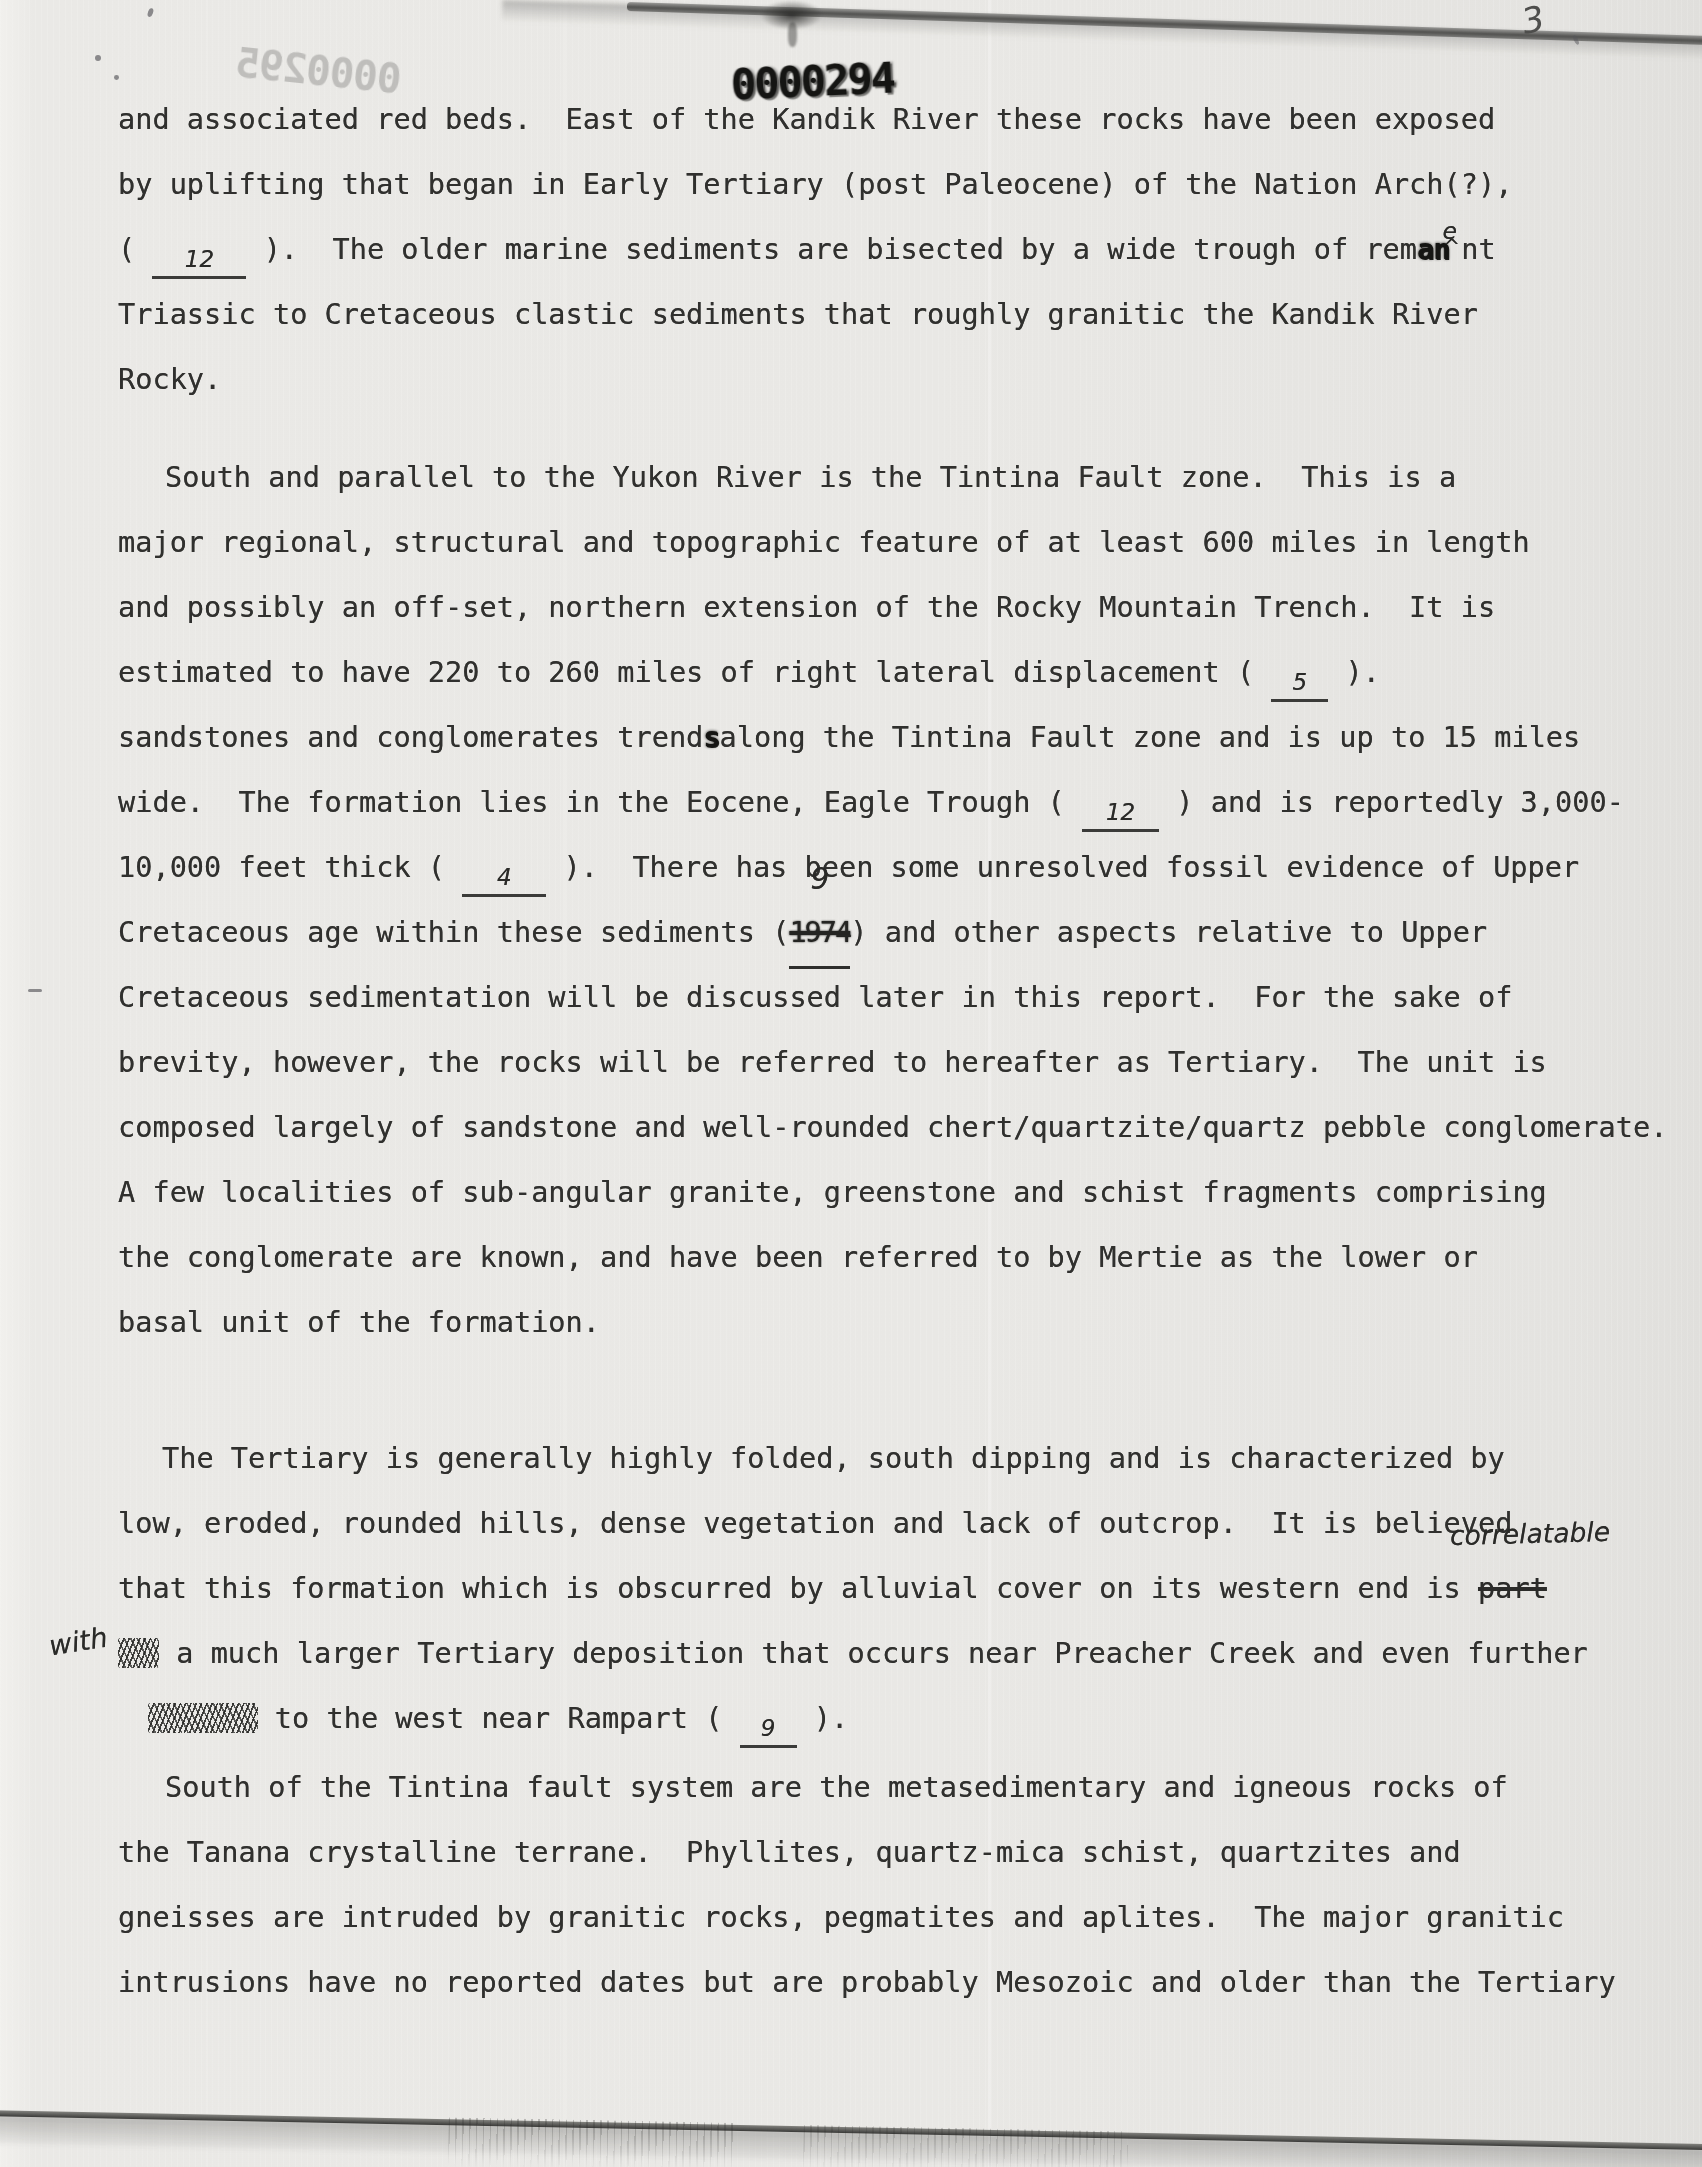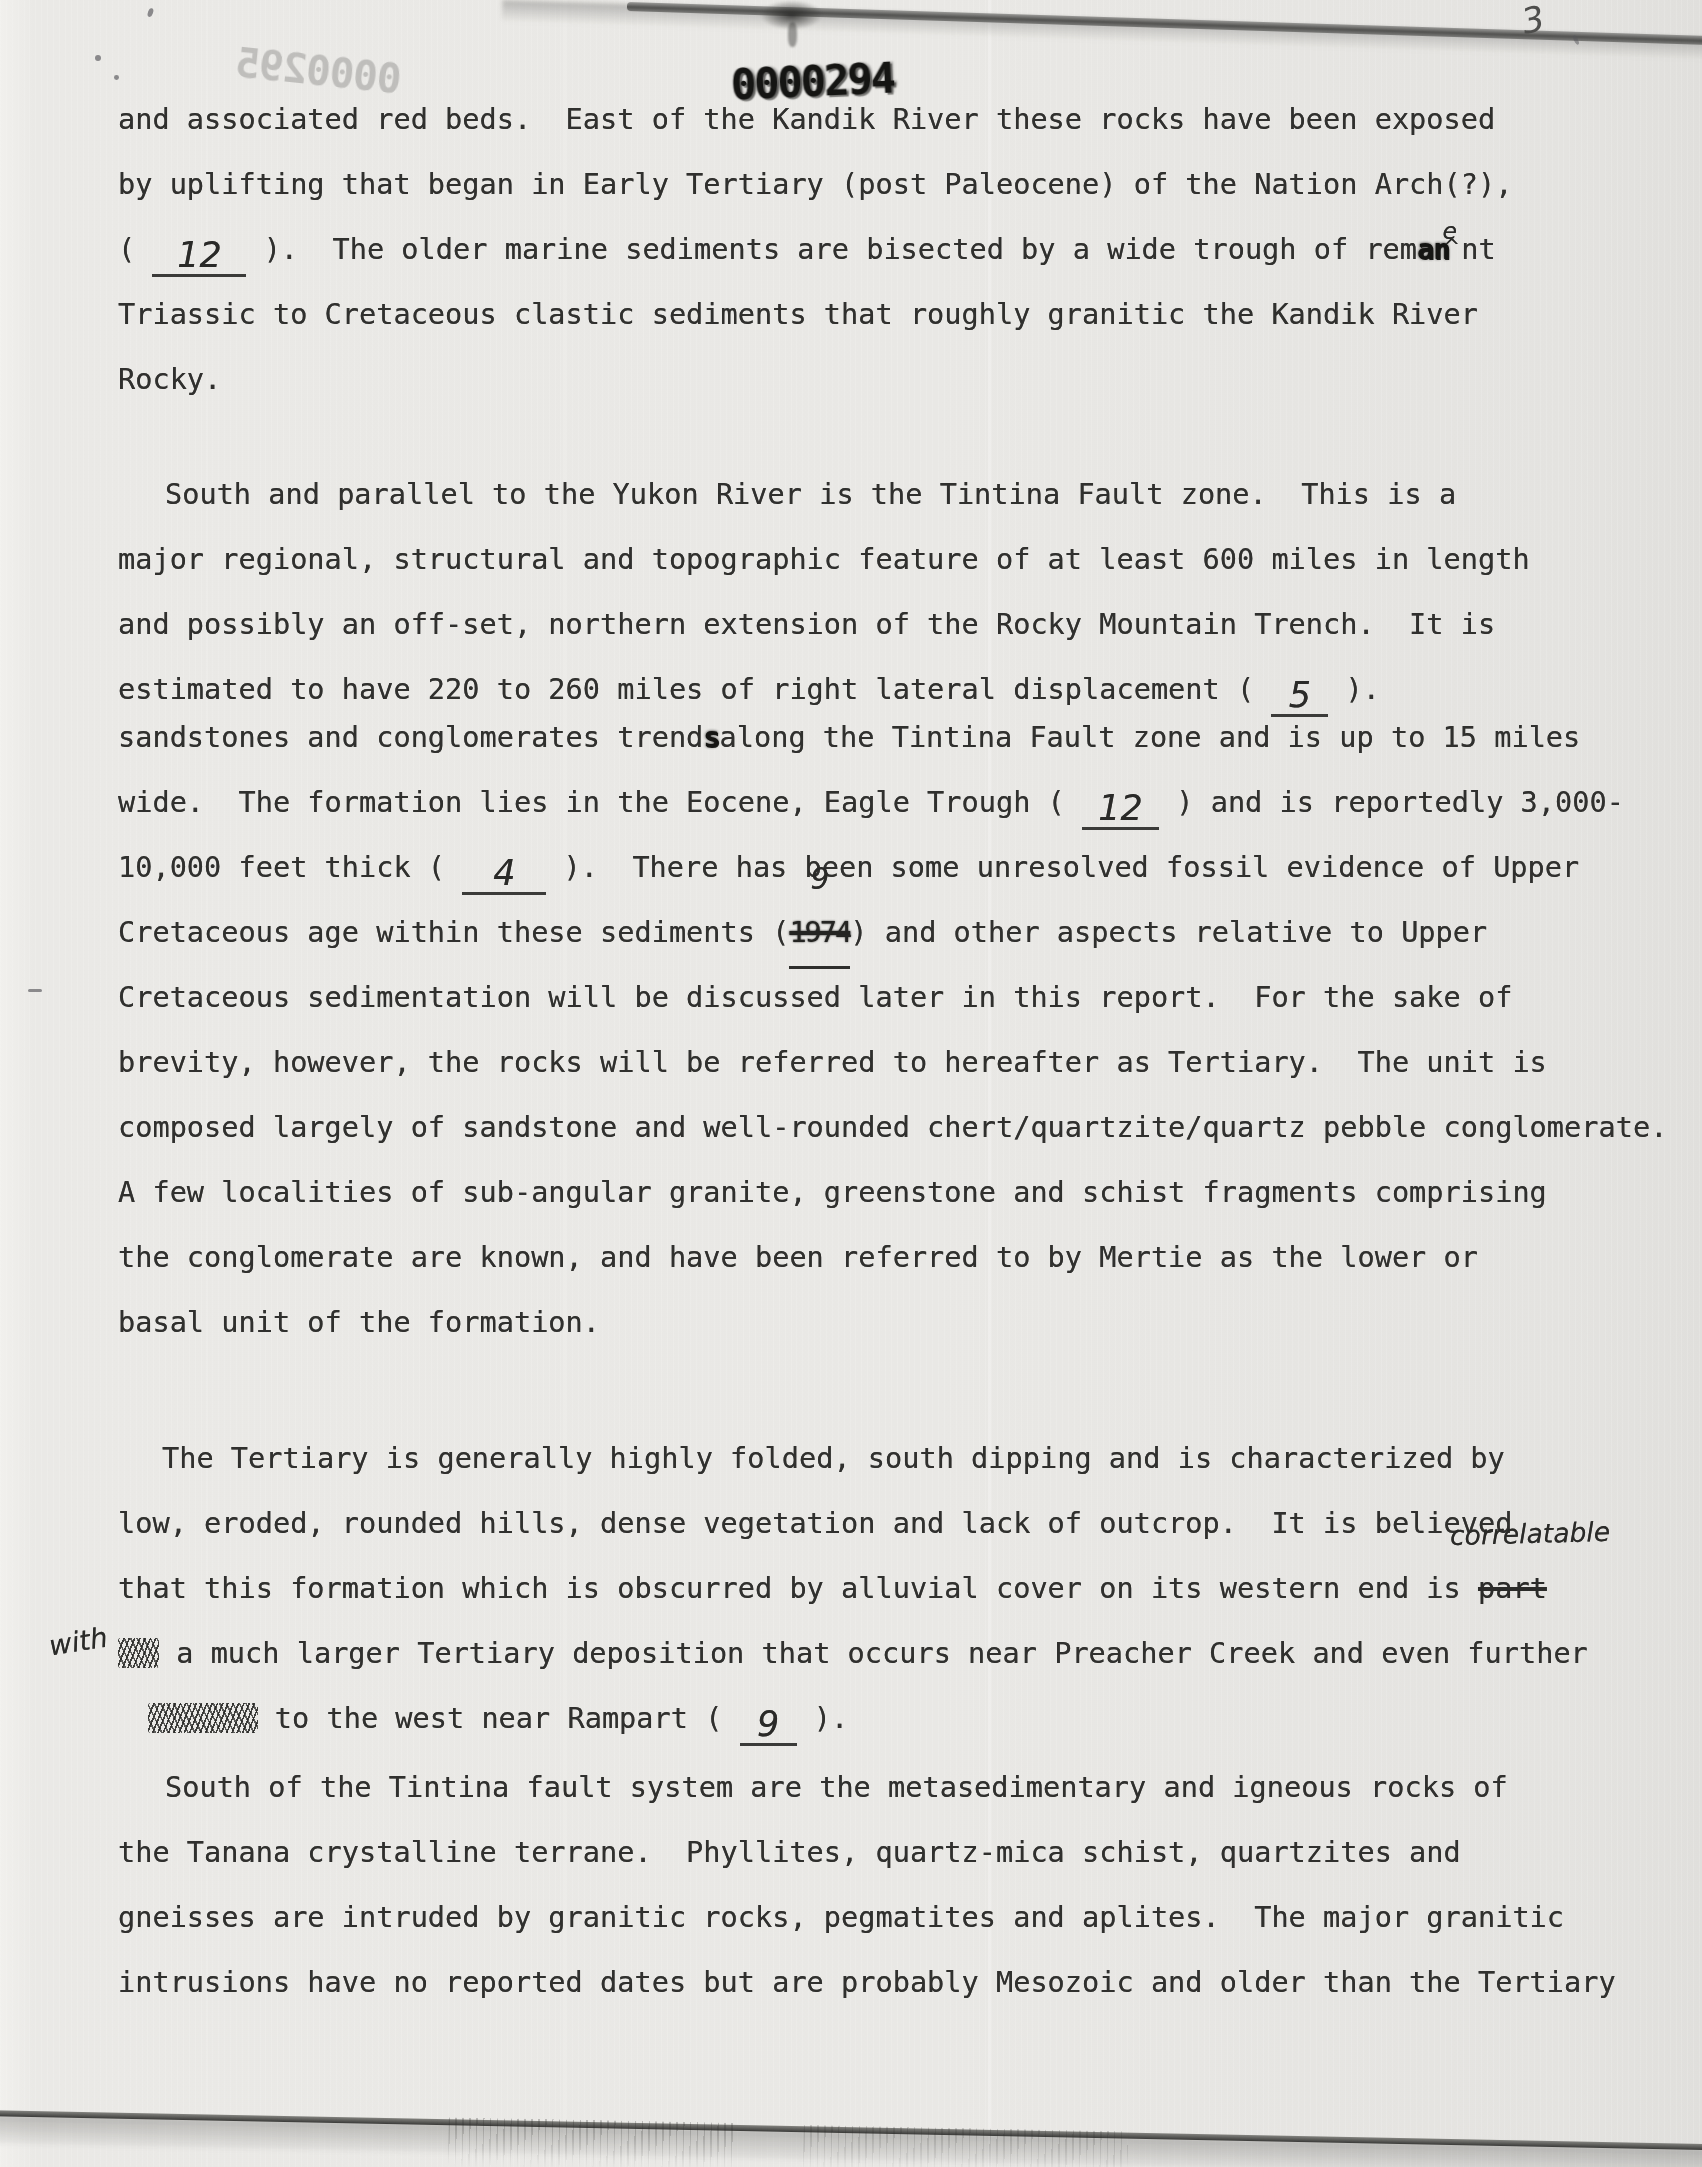--- a/index.html
+++ b/index.html
@@ -13,21 +13,21 @@
   .crease{position:absolute;top:0;bottom:0;width:3px;background:rgba(255,255,255,.55);}
   
   .doc{position:absolute;left:0;top:0;width:100%;height:100%;color:#30302e;}
   .para{position:absolute;left:118px;right:0;}
   .line{white-space:pre;height:65px;line-height:65px;font-size:28.6px;position:relative;
         text-shadow:0 0 0.6px rgba(45,45,43,.75);}
   .seg-blot{font-weight:700;color:#151513;text-shadow:0 0 3px #1c1c1a,1px 1px 0 #1c1c1a;letter-spacing:-1px;}
   .hand{font-family:"DejaVu Sans",sans-serif;font-style:italic;color:#2a2a28;}
   .seg-blank{display:inline-block;border-bottom:3px solid #3b3b39;text-align:center;
              vertical-align:-6.9px;height:39px;line-height:39px;}
-  .seg-blank .blank-val{font-size:35px;position:relative;top:1px;}
+  .seg-blank .blank-val{font-size:23px;position:relative;top:1px;}
   .seg-ins{display:inline-block;width:11.8px;position:relative;vertical-align:baseline;}
   .seg-ins .ch{position:absolute;top:-39px;left:-6.9px;font-size:23.6px;line-height:23.6px;}
   .seg-ins .caret{position:absolute;top:-21.7px;left:-5.9px;font-size:19.7px;line-height:19.7px;
                   font-family:"DejaVu Sans",sans-serif;color:#2a2a28;}
   .seg-struckover{display:inline-block;position:relative;border-bottom:3px solid #2e2e2c;padding-bottom:1px;}
   .seg-struckover .struck{text-decoration:line-through;text-decoration-thickness:3.9px;
       color:#242422;text-shadow:0 0 2px #2a2a28;letter-spacing:-2px;}
   .seg-struckover .over{position:absolute;top:-35px;left:50%;transform:translateX(-50%);
       font-size:29.6px;line-height:29.6px;}
   .seg-strucknote{position:relative;display:inline-block;}
@@ -95,21 +95,21 @@
   <div class="page-num hand">3</div>
 
   <div class="doc">
       <div class="para" style="top: 87px;">
         <div class="line"><span class="seg-t">and associated red beds.  East of the Kandik River these rocks have been exposed</span></div>
         <div class="line"><span class="seg-t">by uplifting that began in Early Tertiary (post Paleocene) of the Nation Arch(?),</span></div>
         <div class="line"><span class="seg-t">( </span><span class="seg-blank" style="width: 94px;"><span class="hand blank-val">12</span></span><span class="seg-t"> ).  The older marine sediments are bisected by a wide trough of rem</span><span class="seg-blot">an</span><span class="seg-ins"><span class="hand ch">e</span><span class="caret">^</span></span><span class="seg-t">nt</span></div>
         <div class="line"><span class="seg-t">Triassic to Cretaceous clastic sediments that roughly granitic the Kandik River</span></div>
         <div class="line"><span class="seg-t">Rocky.</span></div>
       </div>
-      <div class="para" style="top: 462px;">
+      <div class="para" style="top: 445px;">
         <div class="line" style="padding-left: 47px;"><span class="seg-t">South and parallel to the Yukon River is the Tintina Fault zone.  This is a</span></div>
         <div class="line"><span class="seg-t">major regional, structural and topographic feature of at least 600 miles in length</span></div>
         <div class="line"><span class="seg-t">and possibly an off-set, northern extension of the Rocky Mountain Trench.  It is</span></div>
         <div class="line"><span class="seg-t">estimated to have 220 to 260 miles of right lateral displacement ( </span><span class="seg-blank" style="width: 57px;"><span class="hand blank-val">5</span></span><span class="seg-t"> ).</span></div>
       </div>
       <div class="para" style="top: 705px;">
         <div class="line"><span class="seg-t">sandstones and conglomerates trend</span><span class="seg-blot">s</span><span class="seg-t">along the Tintina Fault zone and is up to 15 miles</span></div>
         <div class="line"><span class="seg-t">wide.  The formation lies in the Eocene, Eagle Trough ( </span><span class="seg-blank" style="width: 77px;"><span class="hand blank-val">12</span></span><span class="seg-t"> ) and is reportedly 3,000-</span></div>
         <div class="line"><span class="seg-t">10,000 feet thick ( </span><span class="seg-blank" style="width: 84px;"><span class="hand blank-val">4</span></span><span class="seg-t"> ).  There has been some unresolved fossil evidence of Upper</span></div>
         <div class="line"><span class="seg-t">Cretaceous age within these sediments (</span><span class="seg-struckover"><span class="struck">1974</span><span class="hand over">9</span></span><span class="seg-t">) and other aspects relative to Upper</span></div>

